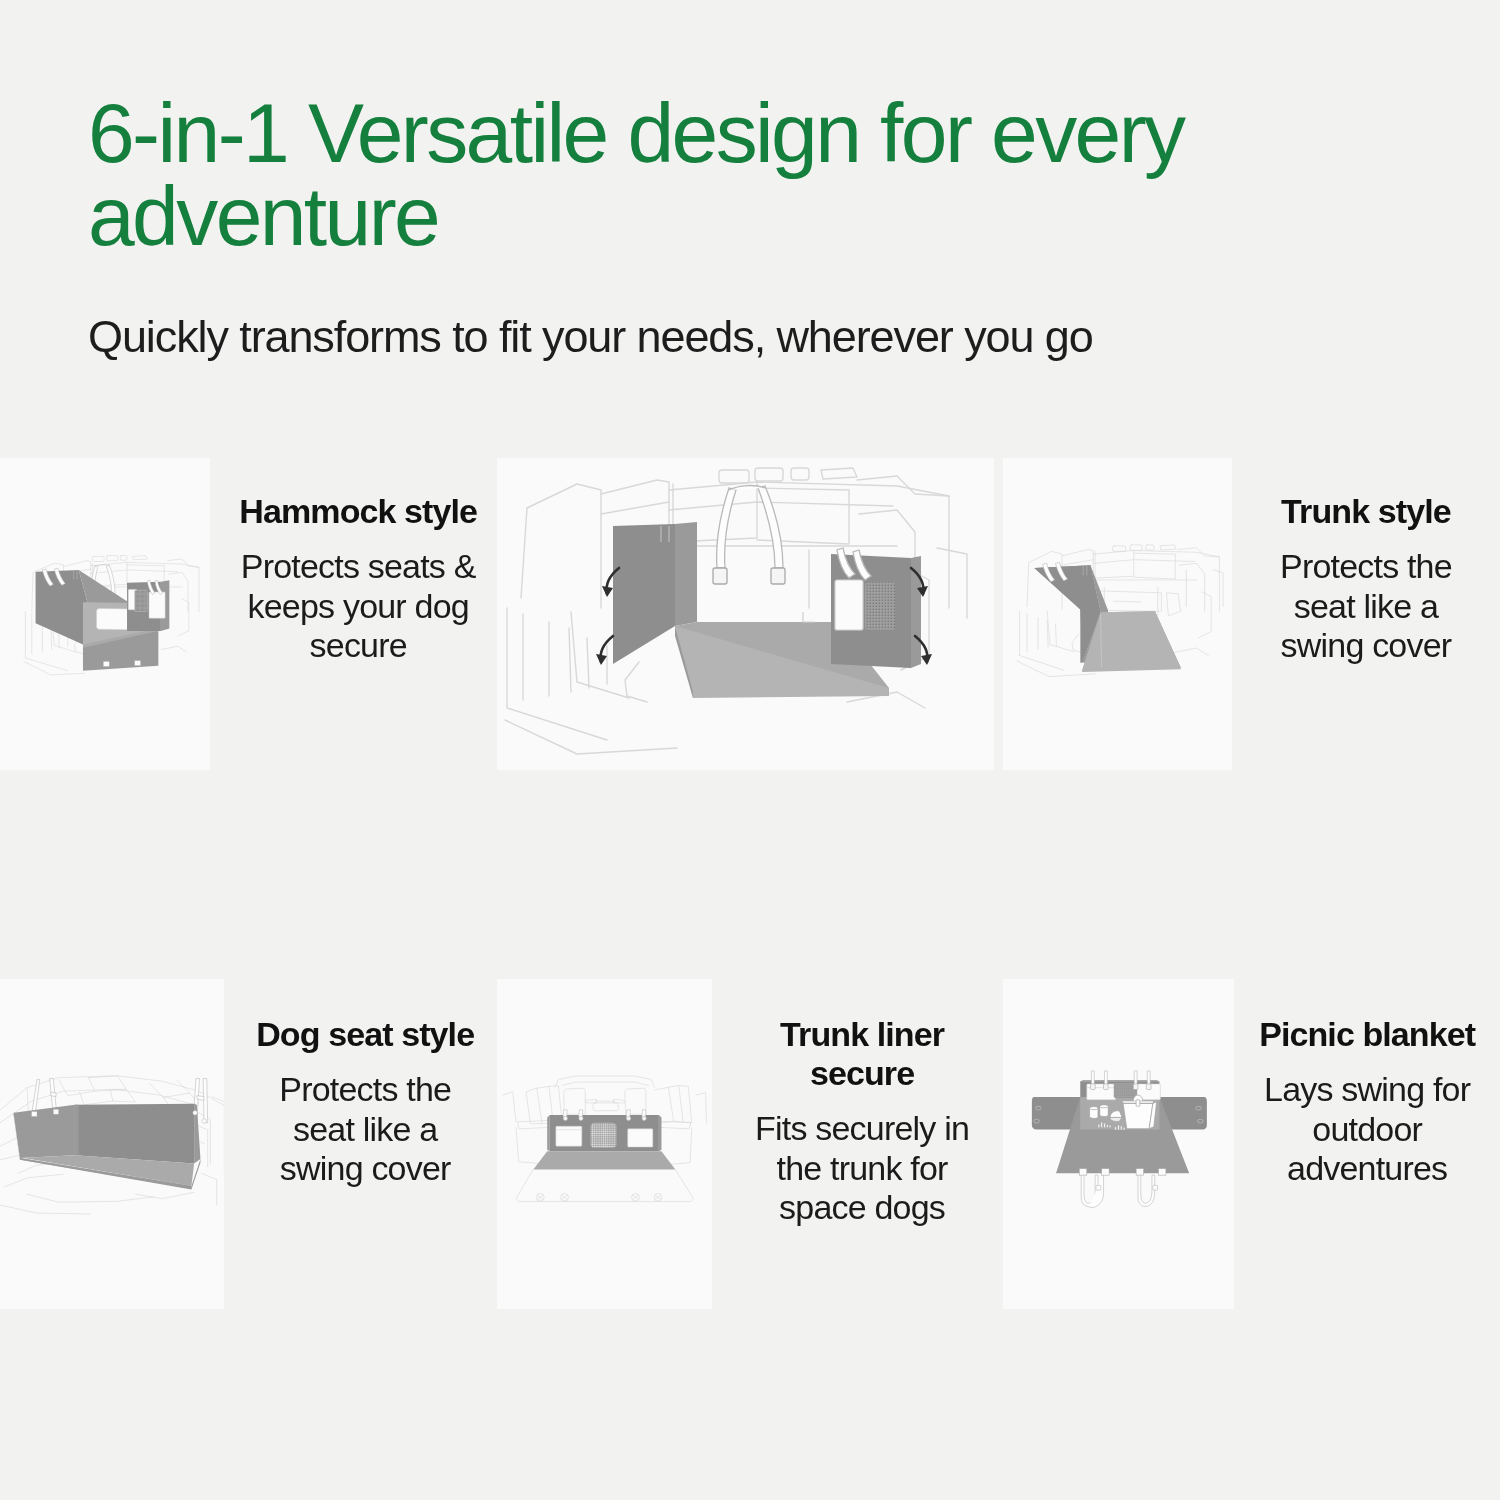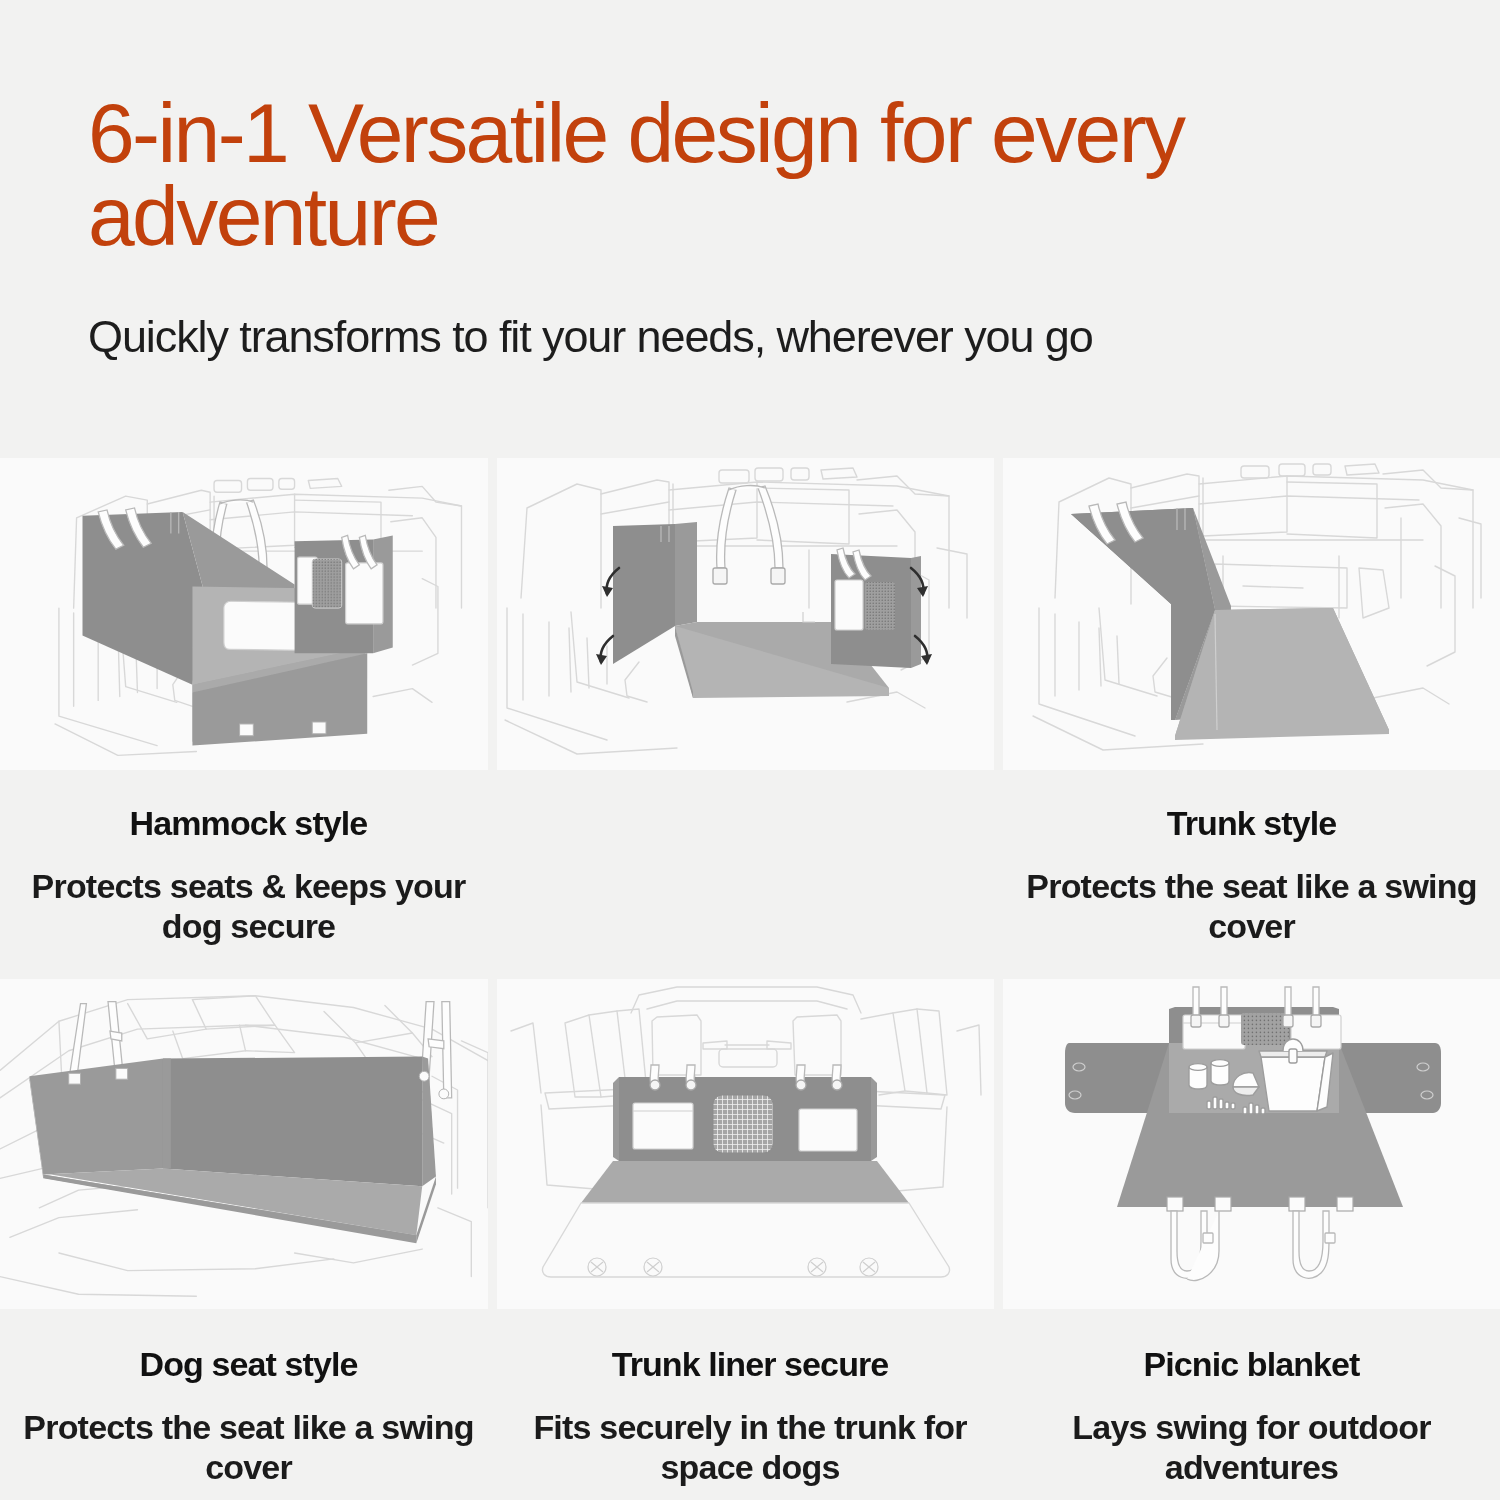--- a/index.html
+++ b/index.html
@@ -12,35 +12,35 @@
   }
   .page { width:1500px; height:1500px; position:relative; display:flex; flex-direction:column; }
 
   
   .header { padding:92px 80px 0 88px; background:#f2f2f1; height:458px; }
   .title {
     font-size:84px;
     line-height:0.99;
     font-weight:400;
     letter-spacing:-2.6px;
-    color:#c2410c;
+    color:#15803d;
     max-width:1240px;
   }
   .subtitle {
     margin-top:54px;
     font-size:45px;
     line-height:1.12;
     font-weight:400;
     letter-spacing:-1.1px;
     color:#1d1d1d;
   }
 
   
   .grid { flex:1; display:grid; grid-template-columns:497px 506px 497px; grid-template-rows:1fr 1fr; }
-  .cell { display:flex; flex-direction:column; position:relative; }
+  .cell { display:flex; flex-direction:row; position:relative; }
   .figure {
     position:relative;
     background:#fafafa;
     overflow:hidden;
   }
   .row1 .figure { height:312px; margin-right:9px; }
   .row2 .figure { height:330px; margin-right:9px; }
   .cell.last .figure { margin-right:0; }
   .row2 .figure { margin-top:0; }
 
@@ -48,23 +48,23 @@
   .row1 .caption { padding-top:34px; }
   .row2 .caption { padding-top:36px; }
   .cap-title {
     font-size:34px;
     font-weight:700;
     letter-spacing:-0.9px;
     color:#111;
     line-height:1.15;
   }
   .cap-desc {
-    margin-top:24px;
+    margin-top:16px;
     font-size:34px;
-    font-weight:700;
+    font-weight:400;
     letter-spacing:-0.8px;
     line-height:1.16;
     color:#1b1b1b;
   }
 
   svg { display:block; width:100%; height:100%; }
   .ln { fill:none; stroke:#d8d8d8; stroke-width:1.4; stroke-linejoin:round; stroke-linecap:round; }
   .ln2 { fill:none; stroke:#cfcfcf; stroke-width:1.2; }
   .strap { fill:#fdfdfd; stroke:#b9b9b9; stroke-width:1.3; }
   .clip { fill:#f5f5f5; stroke:#a9a9a9; stroke-width:1.3; }

